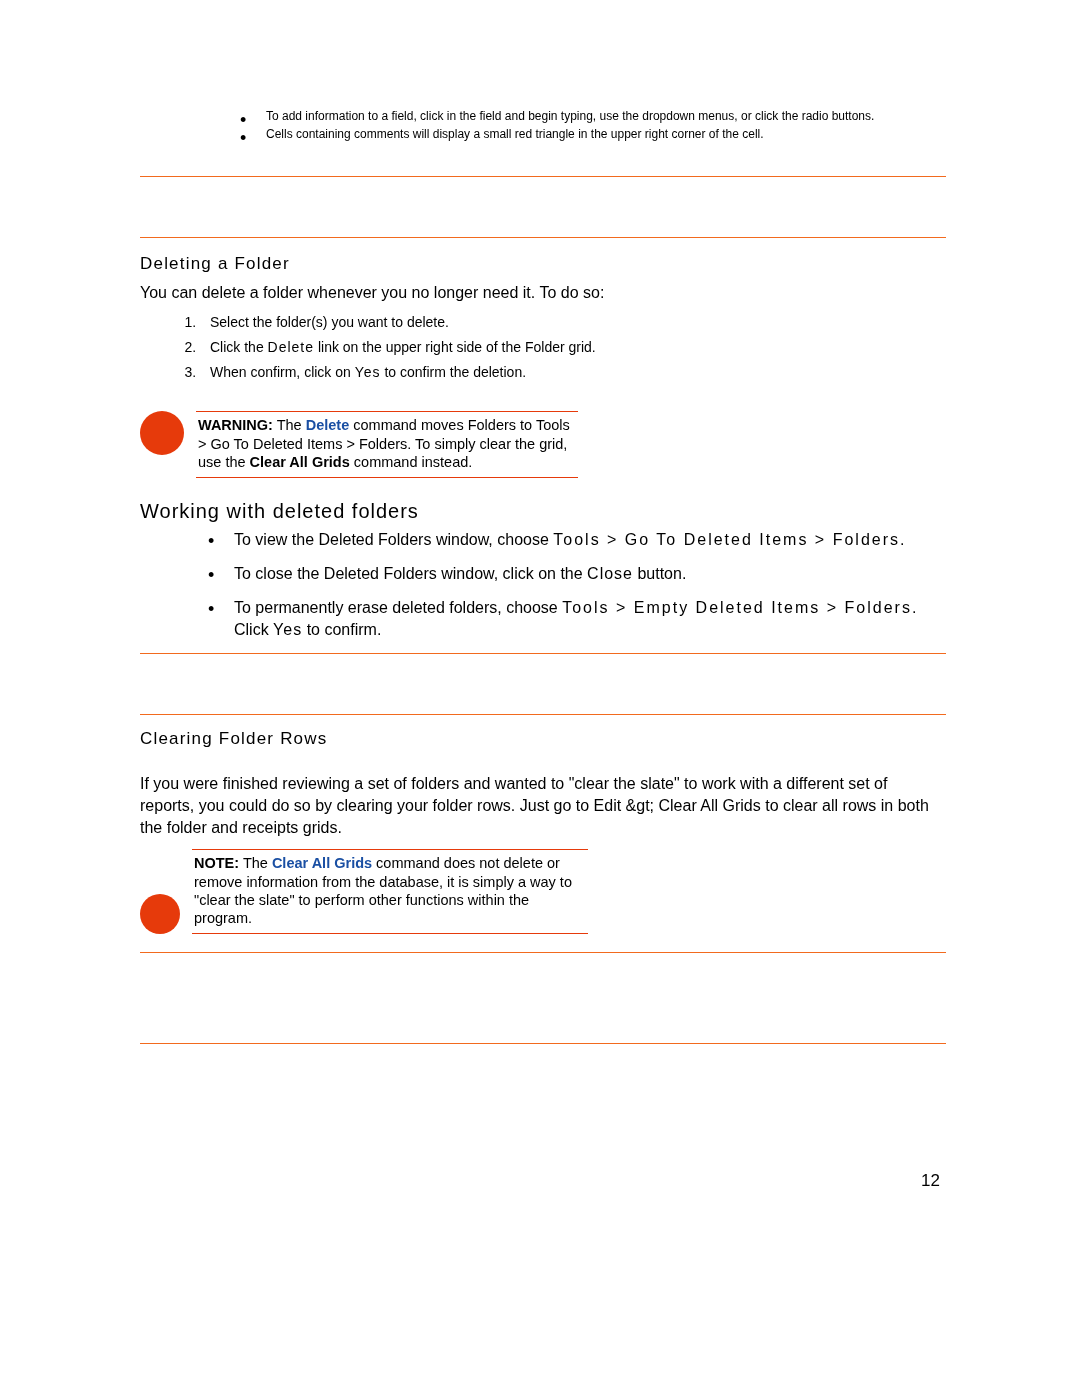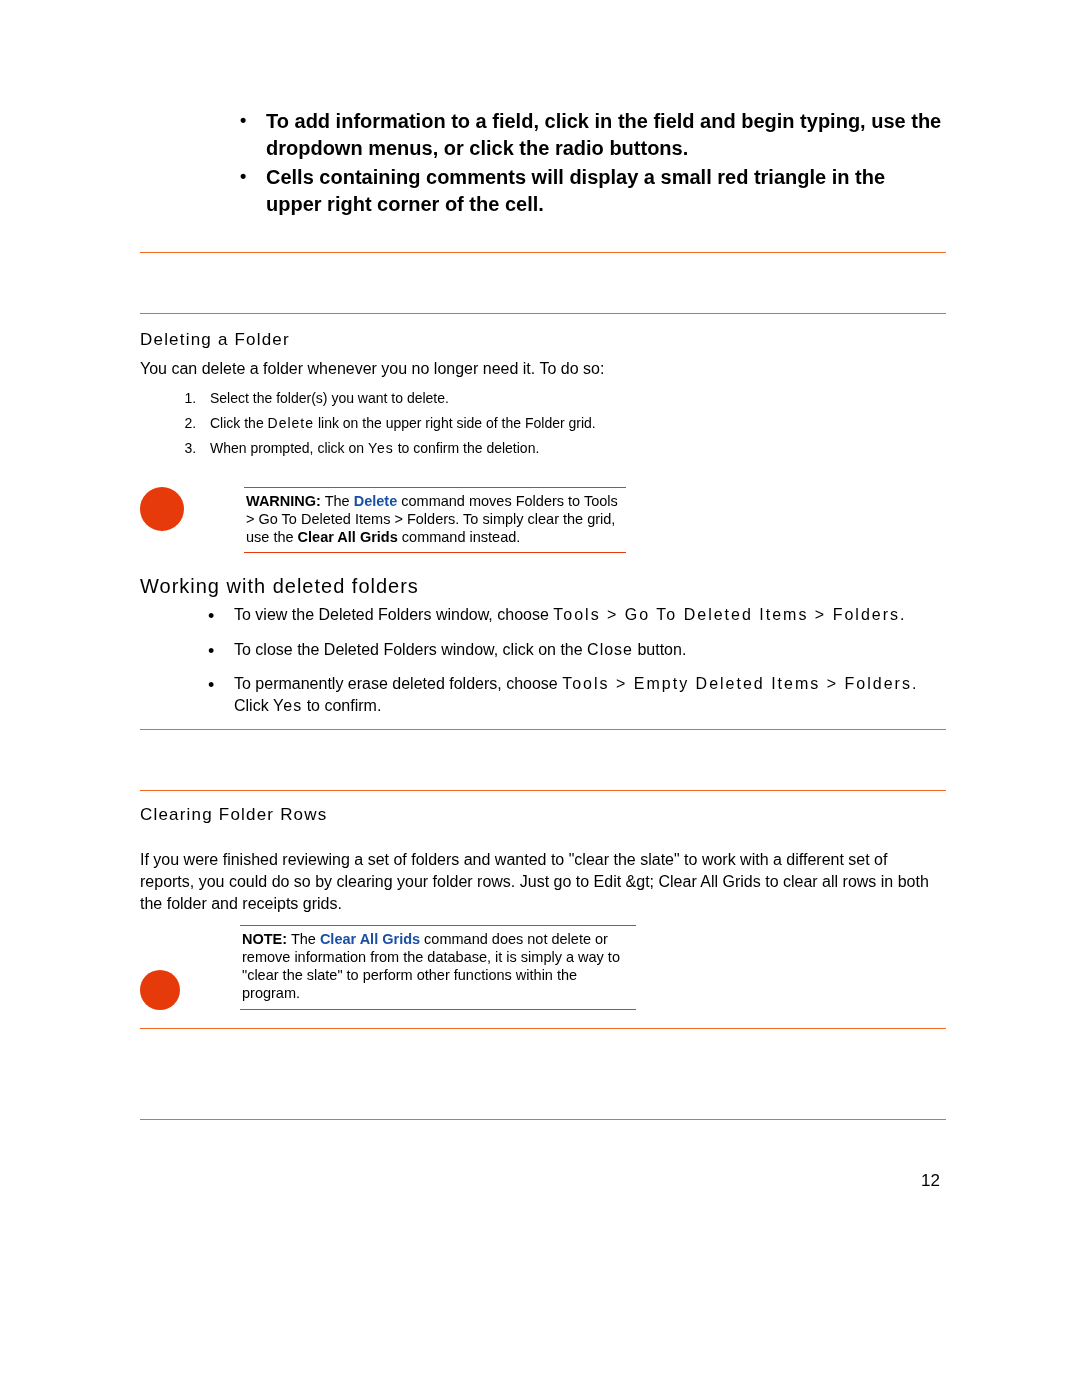--- a/index.html
+++ b/index.html
@@ -25,24 +25,23 @@
     margin-bottom: 34px;
   }
   .top-bullets ul {
     margin: 0;
     padding: 0;
     list-style: none;
   }
   .top-bullets li {
     position: relative;
     padding-left: 34px;
-    font-size: 20px;
+    font-size: 12px;
     line-height: 1.35;
     margin-bottom: 2px;
-    font-weight: bold;
   }
   .top-bullets li::before {
     content: '\2022';
     position: absolute;
     left: 8px;
     top: 0;
     font-size: 18px;
   }
   hr.sep {
     border: none;
@@ -68,21 +67,20 @@
   }
   ol.steps li {
     padding-left: 10px;
     margin-bottom: 4px;
   }
   .emph { letter-spacing: 1px; }
   .callout {
     display: flex;
     align-items: flex-start;
     margin: 28px 0 22px 0;
-    gap: 48px;
   }
   .callout .dot {
     width: 44px;
     height: 44px;
     border-radius: 50%;
     background: #e63a0b;
     flex: 0 0 44px;
     margin-right: 12px;
   }
   .callout .box {
@@ -151,21 +149,21 @@
 
   <div class="h2">Deleting a Folder</div>
   <div class="body">You can delete a folder whenever you no longer need it. To do so:</div>
 
   <ol class="steps">
     <li>Select the folder(s) you want to delete.</li>
     <li>
       <span>Click the </span><span class="emph">Delete</span><span> link on the upper right side of the Folder grid.</span>
     </li>
     <li>
-      <span>When prompted, click on </span><span class="emph">Yes</span><span> to confirm the deletion.</span>
+      <span>When confirm, click on </span><span class="emph">Yes</span><span> to confirm the deletion.</span>
     </li>
   </ol>
 
   <div class="callout">
     <div class="dot"></div>
     <div class="box narrow">
       <span class="label">WARNING:</span><span> The </span><span class="cmd">Delete</span><span> command moves Folders to Tools &gt; Go To Deleted Items &gt; Folders. To simply clear the grid, use the </span><span class="label">Clear All Grids</span><span> command instead.</span>
     </div>
   </div>
 

